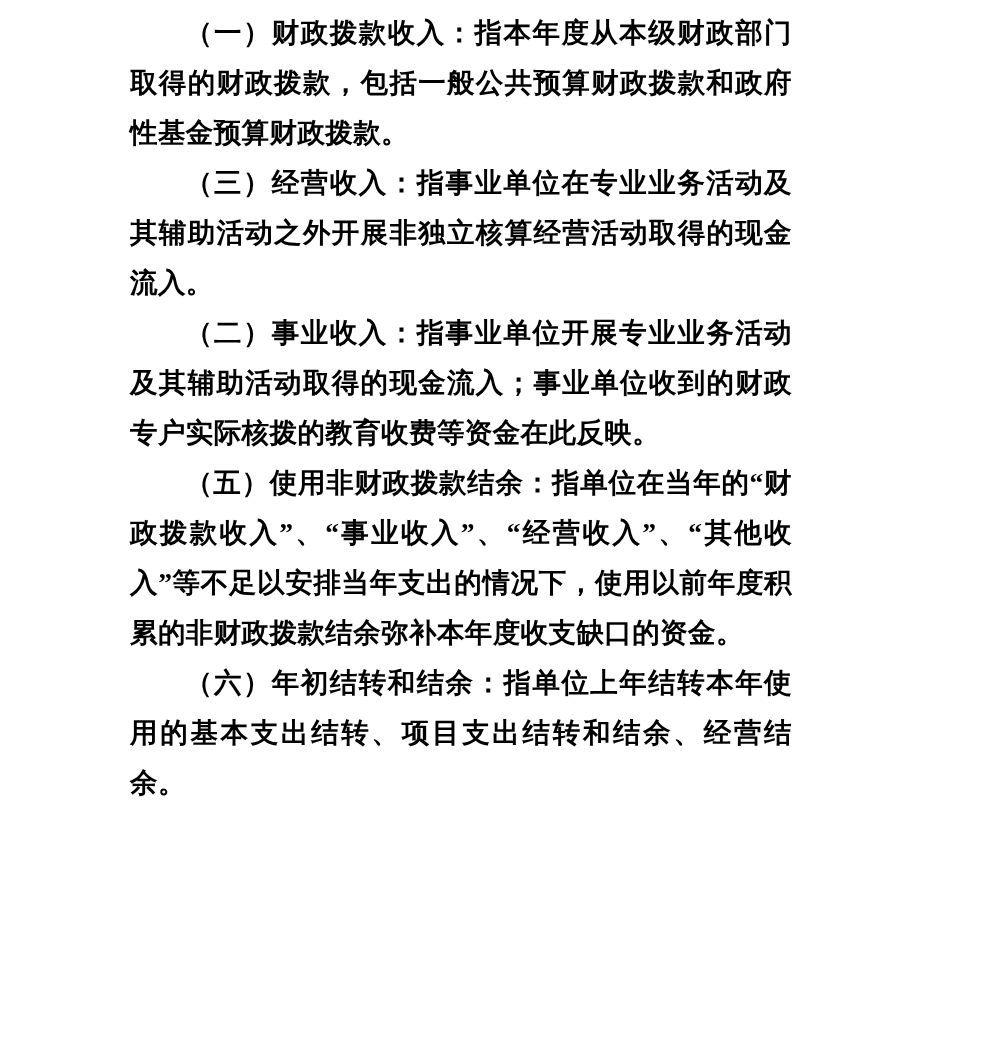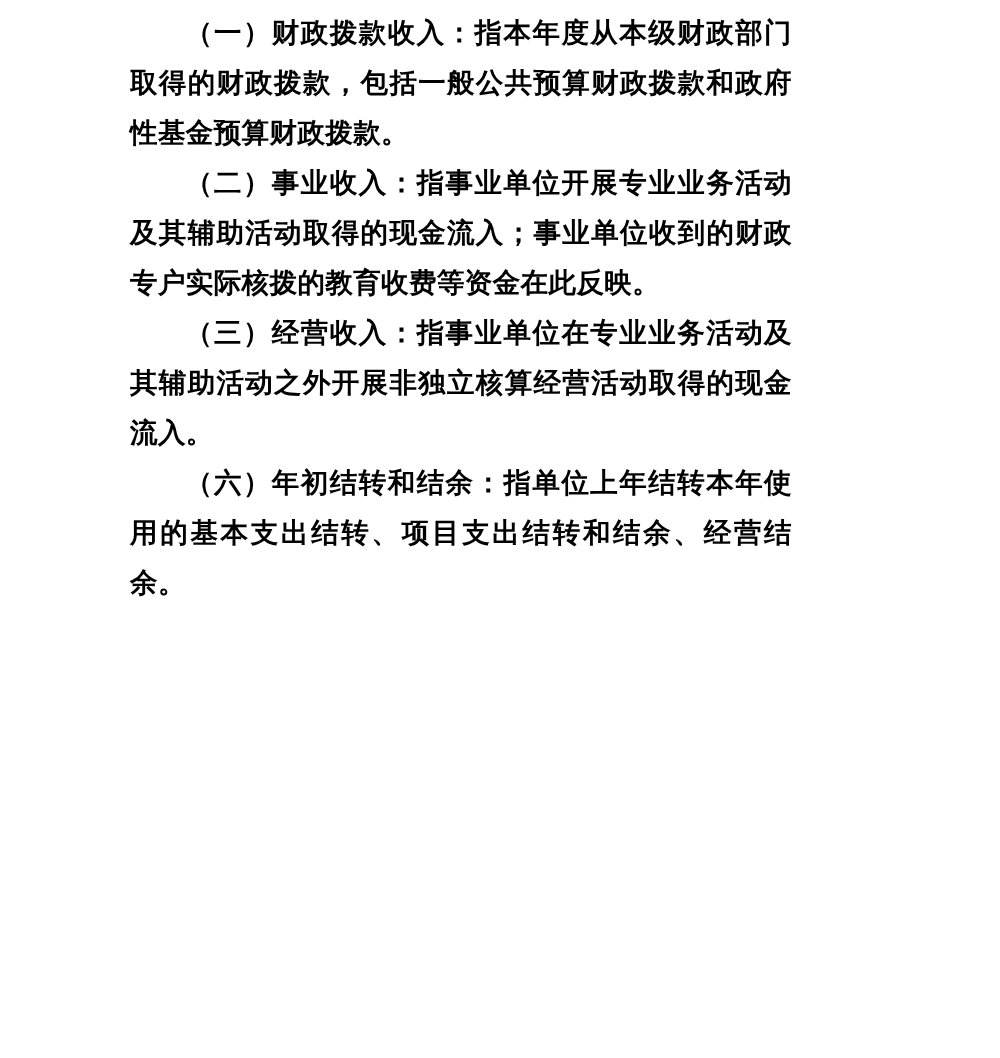--- a/index.html
+++ b/index.html
@@ -30,17 +30,18 @@
     letter-spacing: 0.4px;
     margin: 0;
     font-weight: 600;
   }
 </style>
 </head>
 <body>
 
 <div class="page">
   <p class="para">（一）财政拨款收入：指本年度从本级财政部门取得的财政拨款，包括一般公共预算财政拨款和政府性基金预算财政拨款。</p>
+  <p class="para">（三）经营收入：指事业单位在专业业务活动及其辅助活动之外开展非独立核算经营活动取得的现金流入。</p>
   <p class="para">（二）事业收入：指事业单位开展专业业务活动及其辅助活动取得的现金流入；事业单位收到的财政专户实际核拨的教育收费等资金在此反映。</p>
-  <p class="para">（三）经营收入：指事业单位在专业业务活动及其辅助活动之外开展非独立核算经营活动取得的现金流入。</p>
+  <p class="para">（五）使用非财政拨款结余：指单位在当年的“财政拨款收入”、“事业收入”、“经营收入”、“其他收入”等不足以安排当年支出的情况下，使用以前年度积累的非财政拨款结余弥补本年度收支缺口的资金。</p>
   <p class="para">（六）年初结转和结余：指单位上年结转本年使用的基本支出结转、项目支出结转和结余、经营结余。</p>
 
 </div>
 
 </body></html>

